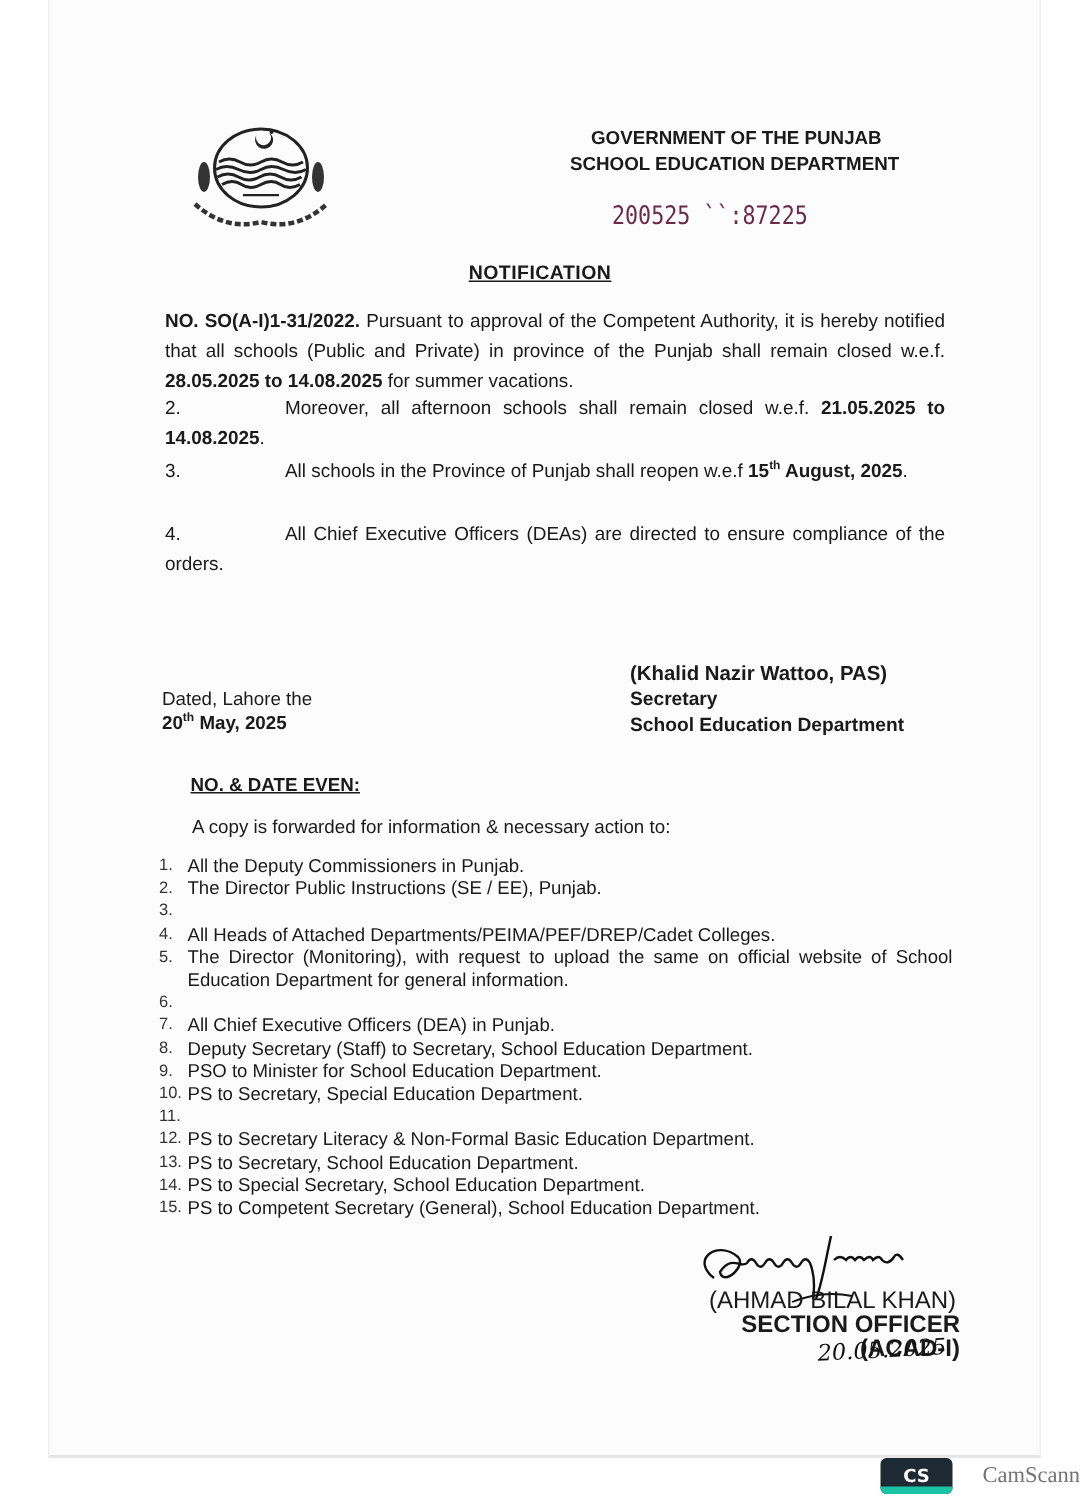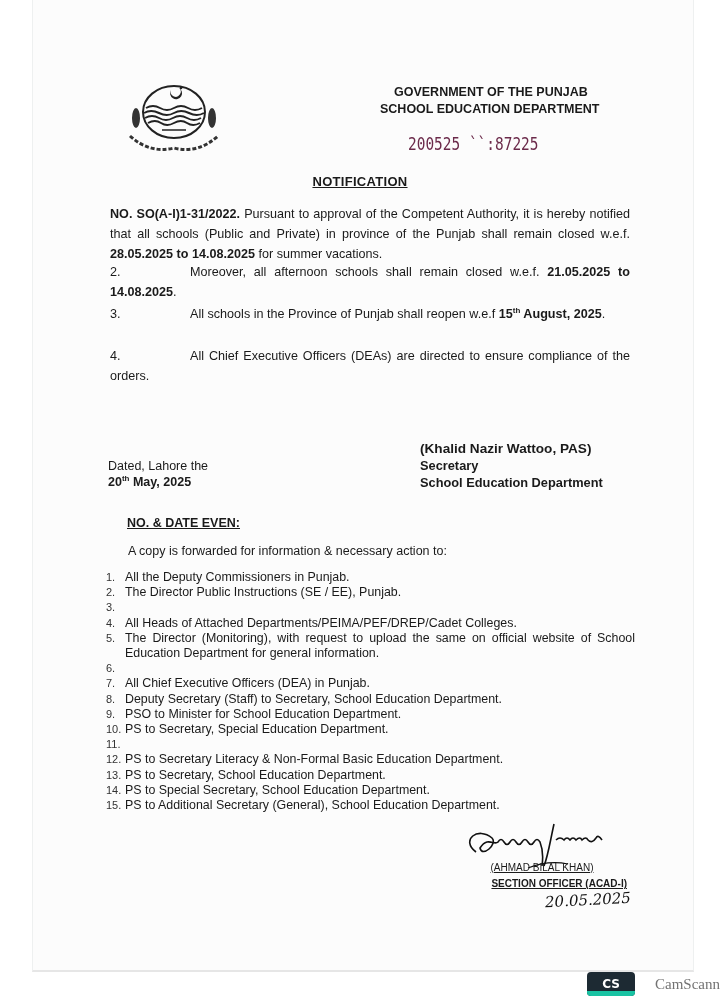--- a/index.html
+++ b/index.html
@@ -30,21 +30,21 @@
   .sig1 { left:420px; top:440px; width:210px; text-align:left; font-weight:bold; font-size:12.8px; line-height:17px; }
   .sig1 .name { font-size:13.6px; }
   .dated { left:108px; top:458px; font-size:12.5px; line-height:16px; }
   .dated .d2 { font-weight:bold; }
   .even { left:107px; top:516px; font-weight:bold; font-size:12.5px; text-decoration:underline;margin-left:20px; }
   .fwd { left:128px; top:544px; font-size:12.5px; }
   .list { left:106px; top:570px; width:540px; font-size:12.4px; line-height:15.2px; margin:0; padding:0; list-style:none; }
   .list li { display:flex; }
   .list .n { width:19px; flex:0 0 19px; font-size:11px; color:#333; }
   .sign-scribble { left:458px; top:822px; width:180px; height:50px; }
-  .sig2 { left:427px; top:860px; width:200px; text-align:right; font-size:10px; line-height:16px;text-decoration:underline; }
+  .sig2 { left:440px; top:860px; width:200px; text-align:right; font-size:16px; line-height:16px; }
   .sig2 .name { text-align:center; padding-left:30px; }
   .sig2 .desig { font-weight:bold; }
   .hand-date { left:545px; top:891px; font-family:"DejaVu Serif", serif; font-style:italic; font-size:15px; color:#111; transform:rotate(-3deg); }
   .cs { left:587px; top:972px; display:flex; align-items:center; }
   .cs-logo { width:48px; height:24px; border-radius:4px; background:#1d2a33; color:#fff; font-weight:bold; font-size:12px; display:flex; align-items:center; justify-content:center; position:relative; overflow:hidden; font-family:"DejaVu Sans", sans-serif; }
   .cs-logo::after { content:""; position:absolute; left:0; right:0; bottom:0; height:5px; background:#19c3a3; }
   .cs-text { margin-left:20px; font-family:"Liberation Serif", serif; font-size:15px; color:#737373; }
 </style>
 </head>
 <body>
@@ -157,21 +157,21 @@
   <li>
       <span class="n">13.</span>
       <span>PS to Secretary, School Education Department.</span>
     </li>
   <li>
       <span class="n">14.</span>
       <span>PS to Special Secretary, School Education Department.</span>
     </li>
   <li>
       <span class="n">15.</span>
-      <span>PS to Additional Secretary (General), School Education Department.</span>
+      <span>PS to Competent Secretary (General), School Education Department.</span>
     </li>
 </ul>
 
 <svg class="abs sign-scribble" viewBox="0 0 180 50">
   <path d="M18 30 C 2 18, 20 4, 34 16 C 40 22, 24 36, 22 26 C 30 14, 36 24, 40 20 q3 -5 6 0 q3 5 6 0 q3 -5 6 0 q3 5 6 0 q3 -5 6 0 q3 5 6 0 q3 -5 6 0 q4 10 2 24 M96 2 C 92 20, 90 34, 86 44 M98 18 q4 -4 8 0 q3 -4 6 0 q3 -4 6 0 q4 -4 6 0 q4 -4 6 0 q4 4 8 -2 q2 -4 6 2" fill="none" stroke="#111" stroke-width="1.6"></path>
   <path d="M70 46 q20 -8 40 -4" fill="none" stroke="#111" stroke-width="1.2"></path>
 </svg>
 
 <div class="abs sig2">
   <div class="name">(AHMAD BILAL KHAN)</div>

